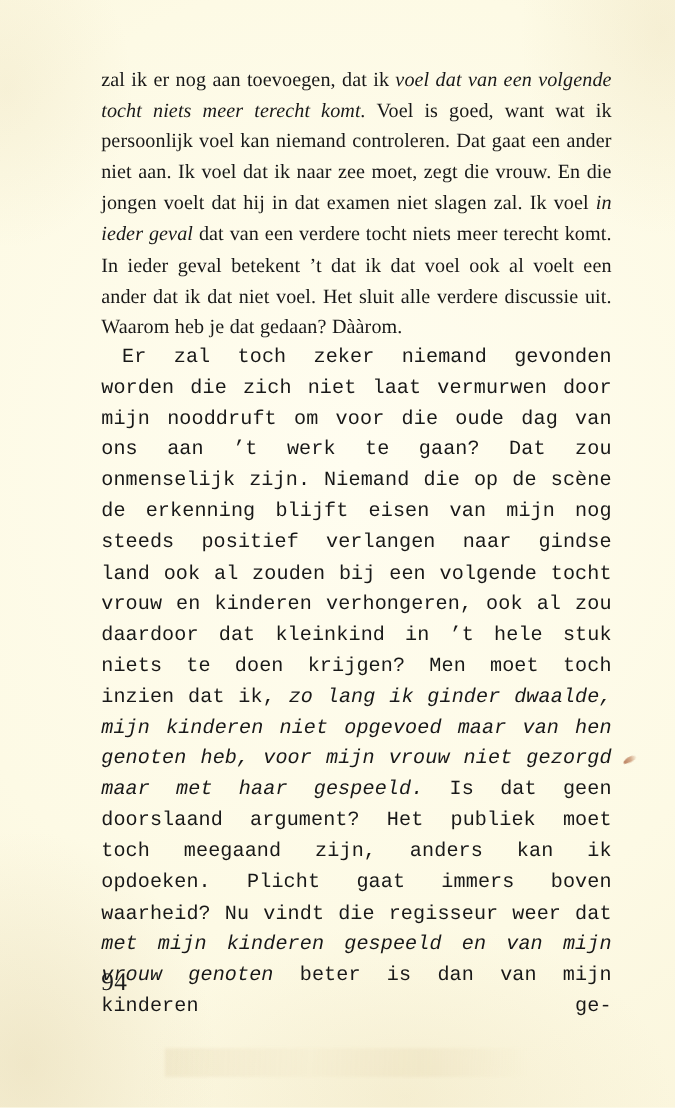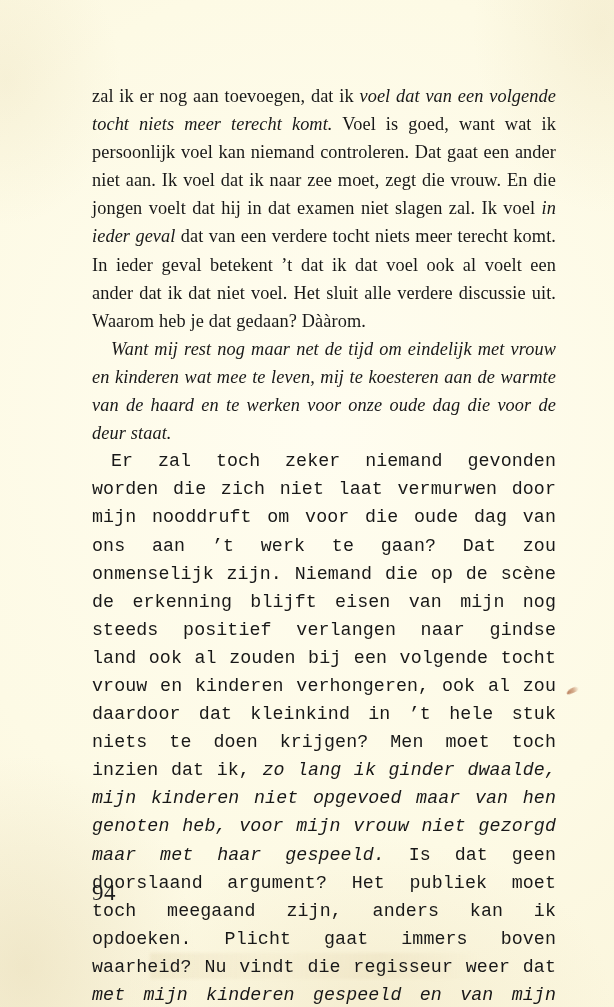--- a/index.html
+++ b/index.html
@@ -65,21 +65,20 @@
     text-align: justify;
     text-justify: inter-word;
     letter-spacing: 0.1px;
     word-spacing: 0.2px;
   }
   p.para.indent {
     text-indent: 19px;
   }
   p.para.noindent {
     text-indent: 0;
-    margin-top: 24px;
   }
   
   p.para.force-justify {
     text-align-last: justify;
     font-family: Liberation Mono, monospace;
   }
   p.para.flush-last {
     text-align-last: left;
   }
 
@@ -114,21 +113,20 @@
 </style>
 </head>
 <body>
 
 <div id="page">
 
   <div class="bleed-through"></div>
 
   <div class="text-block">
     <p class="para noindent"><span>zal ik er nog aan toevoegen, dat ik </span><i>voel dat van een volgende tocht niets meer terecht komt.</i><span> Voel is goed, want wat ik persoonlijk voel kan niemand controleren. Dat gaat een ander niet aan. Ik voel dat ik naar zee moet, zegt die vrouw. En die jongen voelt dat hij in dat examen niet slagen zal. Ik voel </span><i>in ieder geval</i><span> dat van een verdere tocht niets meer terecht komt. In ieder geval betekent ’t dat ik dat voel ook al voelt een ander dat ik dat niet voel. Het sluit alle verdere discussie uit. Waarom heb je dat gedaan? Dààrom.</span></p>
-    <p class="para indent"><i>Want mij rest nog maar net de tijd om eindelijk met vrouw en kinderen wat mee te leven, mij te koesteren aan de warmte van de haard en te werken voor onze oude dag die voor de deur staat.</i></p>
     <p class="para indent force-justify"><span>Er zal toch zeker niemand gevonden worden die zich niet laat vermurwen door mijn nooddruft om voor die oude dag van ons aan ’t werk te gaan? Dat zou onmenselijk zijn. Niemand die op de scène de erkenning blijft eisen van mijn nog steeds positief verlangen naar gindse land ook al zouden bij een volgende tocht vrouw en kinderen verhongeren, ook al zou daardoor dat kleinkind in ’t hele stuk niets te doen krijgen? Men moet toch inzien dat ik, </span><i>zo lang ik ginder dwaalde, mijn kinderen niet opgevoed maar van hen genoten heb, voor mijn vrouw niet gezorgd maar met haar gespeeld.</i><span> Is dat geen doorslaand argument? Het publiek moet toch meegaand zijn, anders kan ik opdoeken. Plicht gaat immers boven waarheid? Nu vindt die regisseur weer dat </span><i>met mijn kinderen gespeeld en van mijn vrouw genoten</i><span> beter is dan van mijn kinderen ge-</span></p>
   </div>
 
   <div class="margin-mark"></div>
 
   <div class="folio">94</div>
 
 </div>
 
 </body></html>

